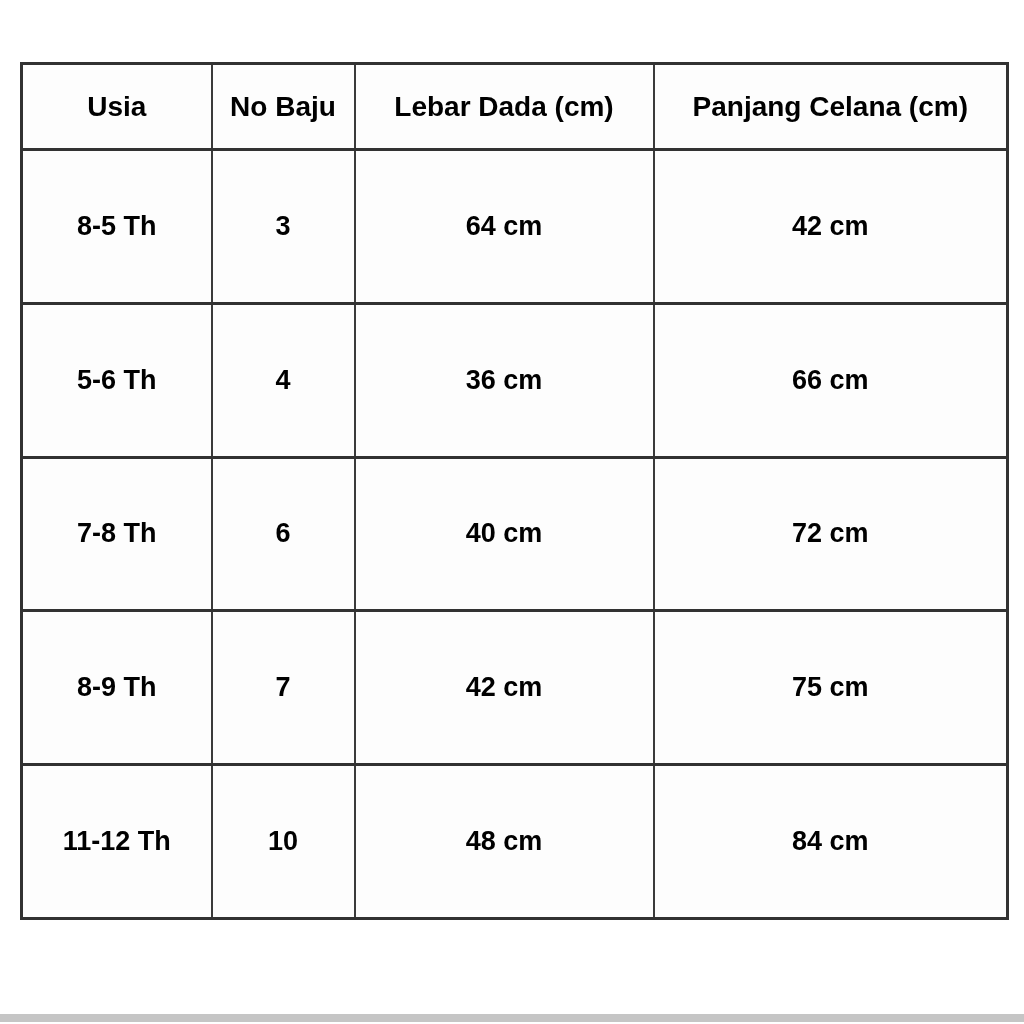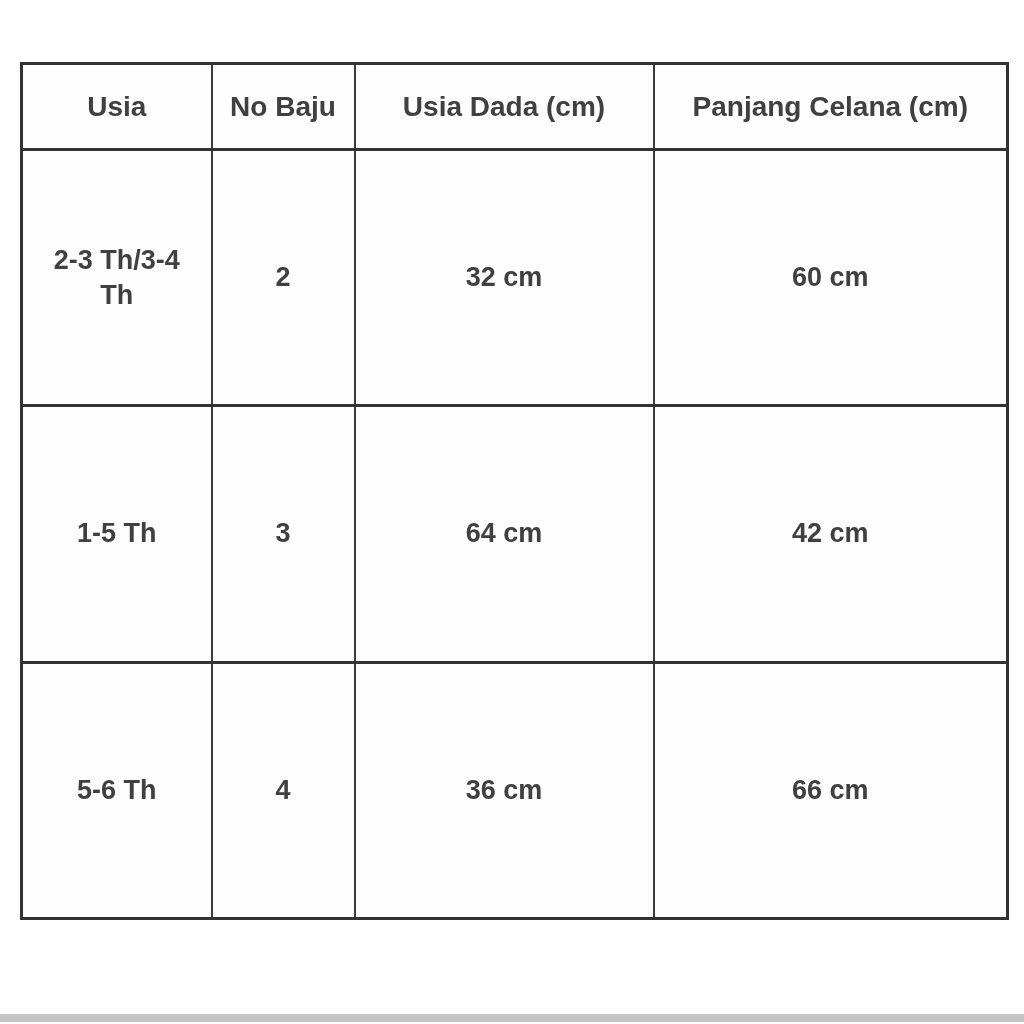--- a/index.html
+++ b/index.html
@@ -27,21 +27,21 @@
     border: 3px solid #323232;
   }
   .size-table th,
   .size-table td {
     border-left: 2px solid #3a3a3a;
     border-right: 2px solid #3a3a3a;
     border-top: 3px solid #323232;
     border-bottom: 3px solid #323232;
     text-align: center;
     vertical-align: middle;
-    color: #404040;
+    color: #000000;
     font-weight: 700;
     padding: 0 12px;
     overflow: hidden;
   }
   .size-table th {
     font-size: 28px;
     line-height: 1.25;
   }
   .size-table td {
     font-size: 27px;
@@ -71,41 +71,53 @@
     <colgroup>
       <col class="col-usia">
       <col class="col-nobaju">
       <col class="col-lebar">
       <col class="col-panjang">
     </colgroup>
     <thead>
       <tr>
         <th>Usia</th>
         <th>No Baju</th>
-        <th>Usia Dada (cm)</th>
+        <th>Lebar Dada (cm)</th>
         <th>Panjang Celana (cm)</th>
       </tr>
     </thead>
     <tbody>
       <tr>
-        <td>2-3 Th/3-4 Th</td>
-        <td>2</td>
-        <td>32 cm</td>
-        <td>60 cm</td>
-      </tr>
-      <tr>
-        <td>1-5 Th</td>
+        <td>8-5 Th</td>
         <td>3</td>
         <td>64 cm</td>
         <td>42 cm</td>
       </tr>
       <tr>
         <td>5-6 Th</td>
         <td>4</td>
         <td>36 cm</td>
         <td>66 cm</td>
       </tr>
+      <tr>
+        <td>7-8 Th</td>
+        <td>6</td>
+        <td>40 cm</td>
+        <td>72 cm</td>
+      </tr>
+      <tr>
+        <td>8-9 Th</td>
+        <td>7</td>
+        <td>42 cm</td>
+        <td>75 cm</td>
+      </tr>
+      <tr>
+        <td>11-12 Th</td>
+        <td>10</td>
+        <td>48 cm</td>
+        <td>84 cm</td>
+      </tr>
     </tbody>
   </table>
 
   <div class="bottom-bar"></div>
 
 </div>
 
 </body></html>

